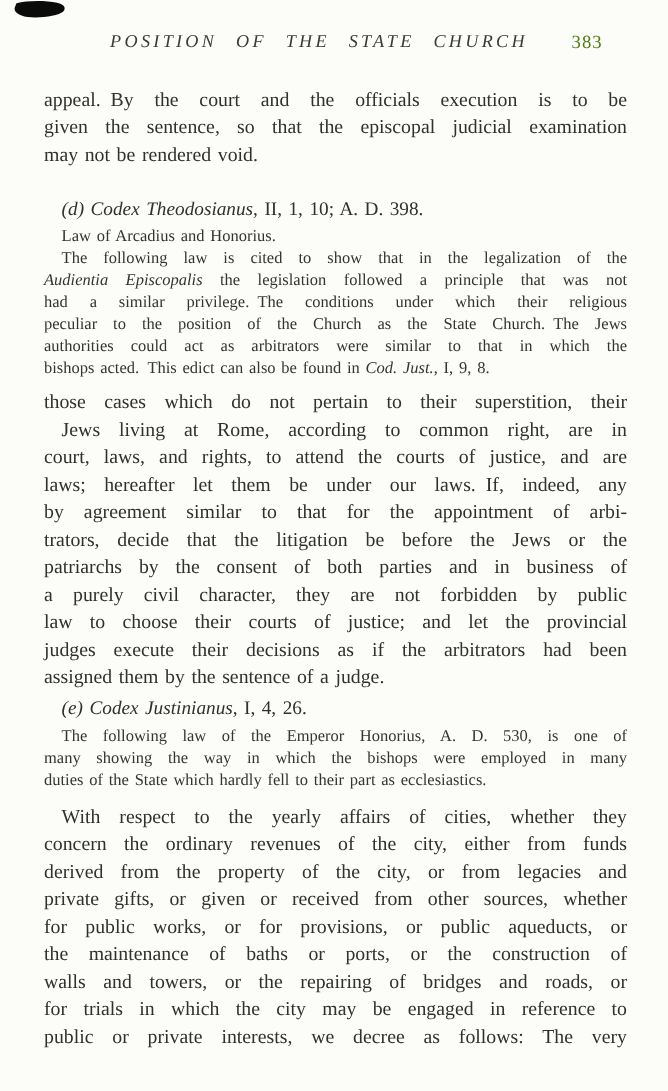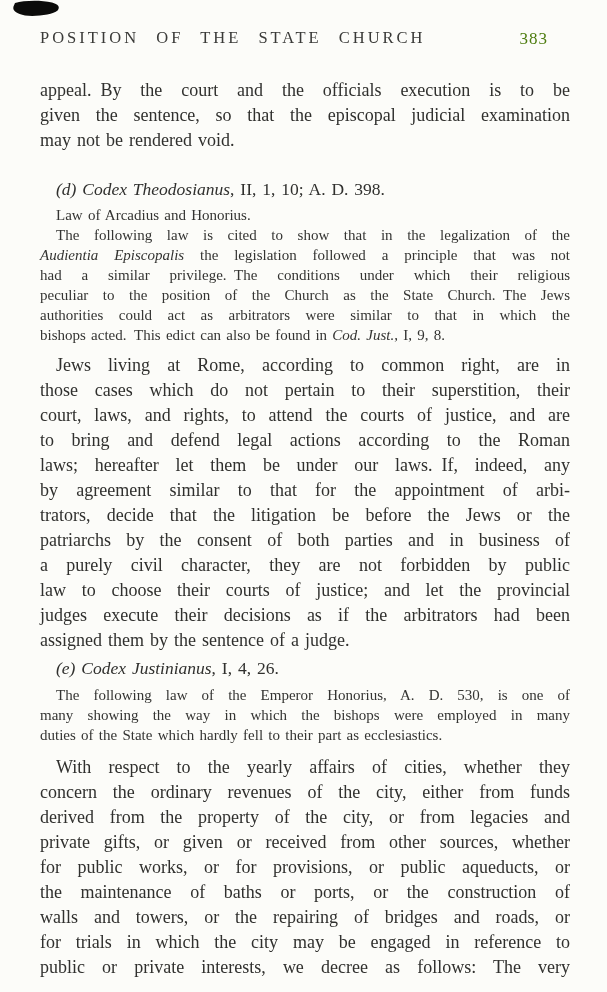--- a/index.html
+++ b/index.html
@@ -16,25 +16,27 @@
     padding: 28px 37px 0 40px;
     width: 530px;
   }
   
   .running-header {
     position: relative;
     height: 22px;
     margin-bottom: 28px;
   }
   .running-title {
+    text-align: center;
     font-size: 16.5px;
     letter-spacing: 3px;
     word-spacing: 10px;
     color: #3a3a38;
     padding-right: 30px;
+    font-style: italic;
   }
   .running-pageno {
     position: absolute;
     right: 22px; top: 1px;
     font-size: 17px;
     letter-spacing: 1px;
     color: #4d7c0f;
   }
   
   .block { margin: 0; }
@@ -90,24 +92,23 @@
       <div class="block small" data-name="editorial-note-d">
         <div class="line last indent" data-name="text-line"><span>Law of Arcadius and Honorius.</span></div>
         <div class="line indent" data-name="text-line"><span>The following law is cited to show that in the legalization of the</span></div>
         <div class="line" data-name="text-line"><span class="it">Audientia Episcopalis</span><span> the legislation followed a principle that was not</span></div>
         <div class="line" data-name="text-line"><span>had a similar privilege. The conditions under which their religious</span></div>
         <div class="line" data-name="text-line"><span>peculiar to the position of the Church as the State Church. The Jews</span></div>
         <div class="line" data-name="text-line"><span>authorities could act as arbitrators were similar to that in which the</span></div>
         <div class="line last" data-name="text-line"><span>bishops acted. This edict can also be found in </span><span class="it">Cod. Just.</span><span>, I, 9, 8.</span></div>
       </div>
       <div class="block body" data-name="quoted-law-text-d">
+        <div class="line" data-name="text-line"><span>those cases which do not pertain to their superstition, their</span></div>
         <div class="line indent" data-name="text-line"><span>Jews living at Rome, according to common right, are in</span></div>
-        <div class="line" data-name="text-line"><span>those cases which do not pertain to their superstition, their</span></div>
         <div class="line" data-name="text-line"><span>court, laws, and rights, to attend the courts of justice, and are</span></div>
-        <div class="line" data-name="text-line"><span>to bring and defend legal actions according to the Roman</span></div>
         <div class="line" data-name="text-line"><span>laws; hereafter let them be under our laws. If, indeed, any</span></div>
         <div class="line" data-name="text-line"><span>by agreement similar to that for the appointment of arbi-</span></div>
         <div class="line" data-name="text-line"><span>trators, decide that the litigation be before the Jews or the</span></div>
         <div class="line" data-name="text-line"><span>patriarchs by the consent of both parties and in business of</span></div>
         <div class="line" data-name="text-line"><span>a purely civil character, they are not forbidden by public</span></div>
         <div class="line" data-name="text-line"><span>law to choose their courts of justice; and let the provincial</span></div>
         <div class="line" data-name="text-line"><span>judges execute their decisions as if the arbitrators had been</span></div>
         <div class="line last" data-name="text-line"><span>assigned them by the sentence of a judge.</span></div>
       </div>
       <div class="block heading" data-name="section-heading-e">

